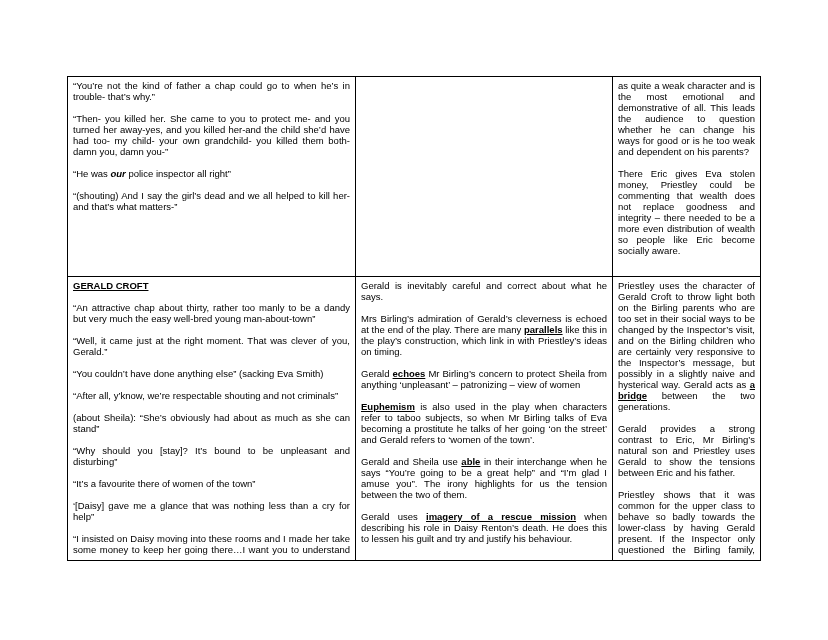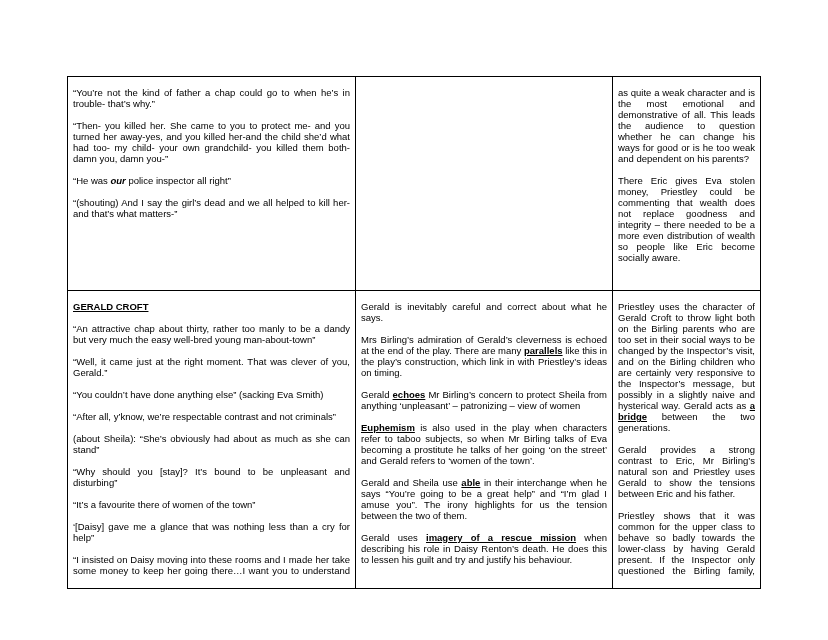--- a/index.html
+++ b/index.html
@@ -16,21 +16,21 @@
     position: absolute;
     left: 67px;
     top: 76px;
     border-collapse: collapse;
     table-layout: fixed;
     width: 693px;
   }
   .doc-table td {
     border: 1px solid #000000;
     vertical-align: top;
-    padding: 10px 5px;
+    padding: 3px 5px;
   }
   .cell-inner {
     overflow: hidden;
     font-size: 9.5px;
     line-height: 11px;
     text-align: justify;
   }
   .row1 .cell-inner { height: 193px; }
   .row2 .cell-inner { height: 277px; }
   .cell-inner p { margin: 0 0 11px 0; }
@@ -45,21 +45,21 @@
     <colgroup>
       <col style="width:288px">
       <col style="width:257px">
       <col style="width:148px">
     </colgroup>
     <tbody>
       <tr class="row1">
         <td>
           <div class="cell-inner">
               <p><span>“You’re not the kind of father a chap could go to when he’s in trouble- that’s why.”</span></p>
-              <p><span>“Then- you killed her. She came to you to protect me- and you turned her away-yes, and you killed her-and the child she’d what had too- my child- your own grandchild- you killed them both- damn you, damn you-”</span></p>
+              <p><span>“Then- you killed her. She came to you to protect me- and you turned her away-yes, and you killed her-and the child she’d have had too- my child- your own grandchild- you killed them both- damn you, damn you-”</span></p>
               <p><span>“He was </span><span class="bui">our</span><span> police inspector all right”</span></p>
               <p><span>“(shouting) And I say the girl’s dead and we all helped to kill her- and that’s what matters-”</span></p>
             </div>
         </td>
         <td>
           <div class="cell-inner"></div>
         </td>
         <td>
           <div class="cell-inner">
               <p><span>as quite a weak character and is the most emotional and demonstrative of all. This leads the audience to question whether he can change his ways for good or is he too weak and dependent on his parents?</span></p>
@@ -67,21 +67,21 @@
             </div>
         </td>
       </tr>
       <tr class="row2">
         <td>
           <div class="cell-inner">
               <p><span class="bu">GERALD CROFT</span></p>
               <p><span>“An attractive chap about thirty, rather too manly to be a dandy but very much the easy well-bred young man-about-town”</span></p>
               <p><span>“Well, it came just at the right moment. That was clever of you, Gerald.”</span></p>
               <p><span>“You couldn’t have done anything else” (sacking Eva Smith)</span></p>
-              <p><span>“After all, y’know, we’re respectable contrast and not criminals”</span></p>
+              <p><span>“After all, y’know, we’re respectable shouting and not criminals”</span></p>
               <p><span>(about Sheila): “She’s obviously had about as much as she can stand”</span></p>
               <p><span>“Why should you [stay]? It’s bound to be unpleasant and disturbing”</span></p>
               <p><span>“It’s a favourite there of women of the town”</span></p>
               <p><span>‘[Daisy] gave me a glance that was nothing less than a cry for help”</span></p>
               <p><span>“I insisted on Daisy moving into these rooms and I made her take some money to keep her going there…I want you to understand that I didn’t install her there so I could make love to her…I was sorry for her…I didn’t ask for anything in return”</span></p>
             </div>
         </td>
         <td>
           <div class="cell-inner">
               <p><span>Gerald is inevitably careful and correct about what he says.</span></p>

